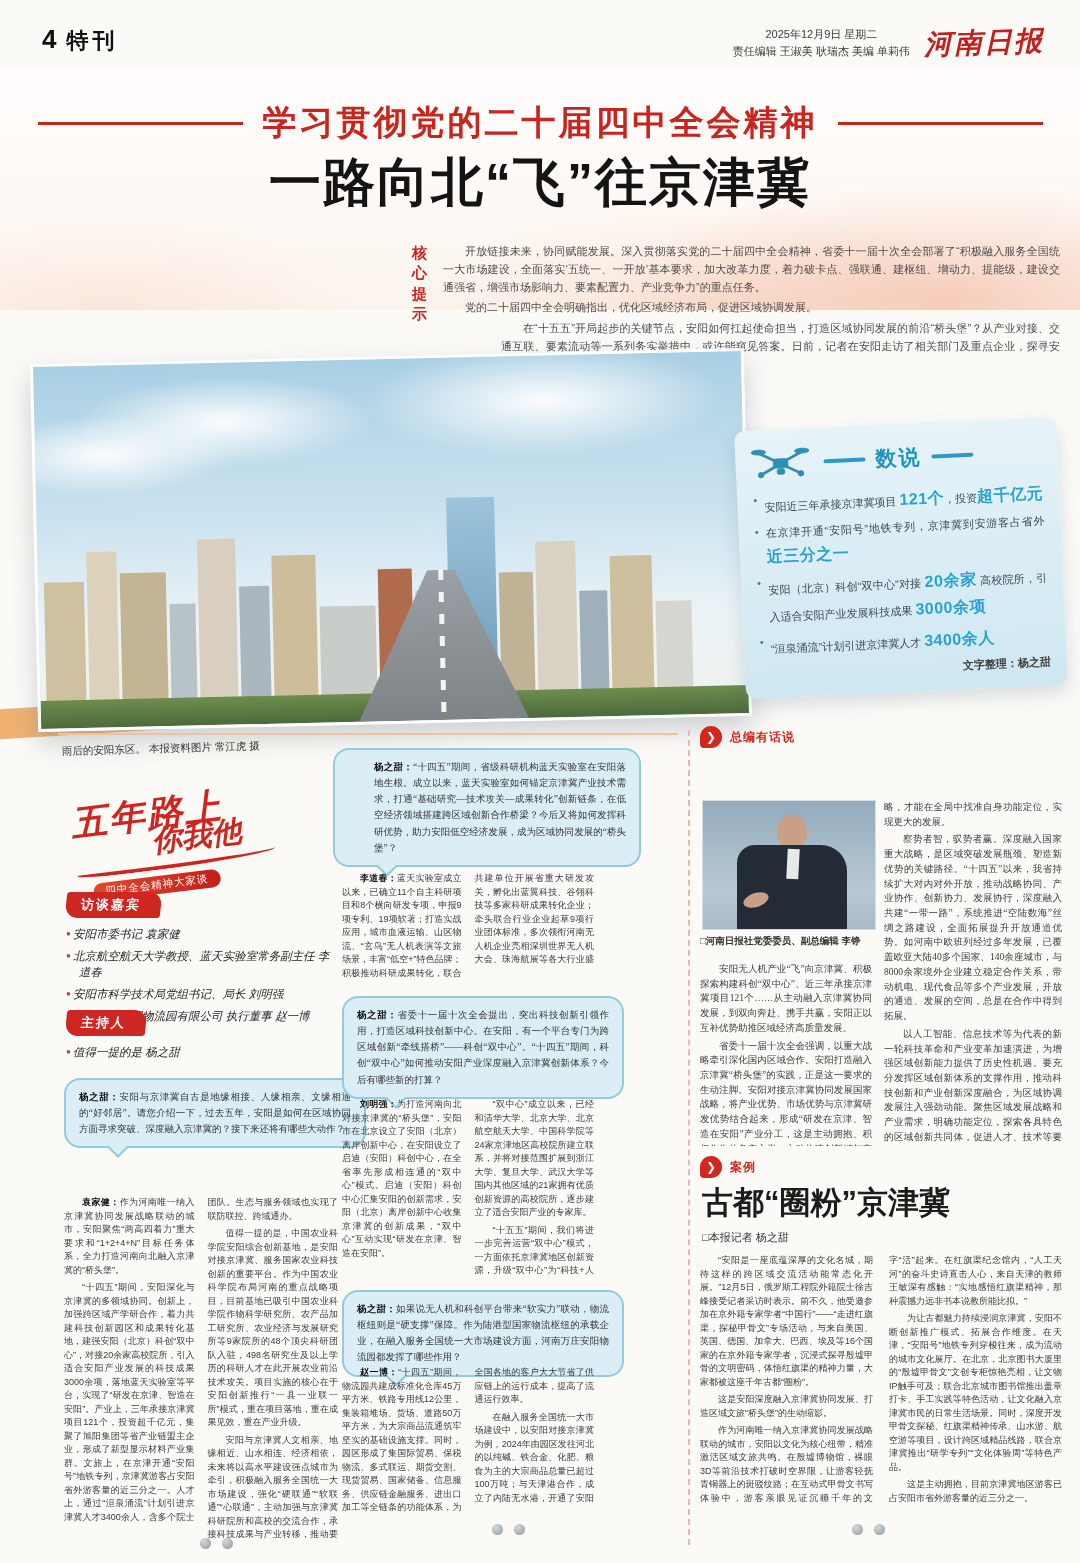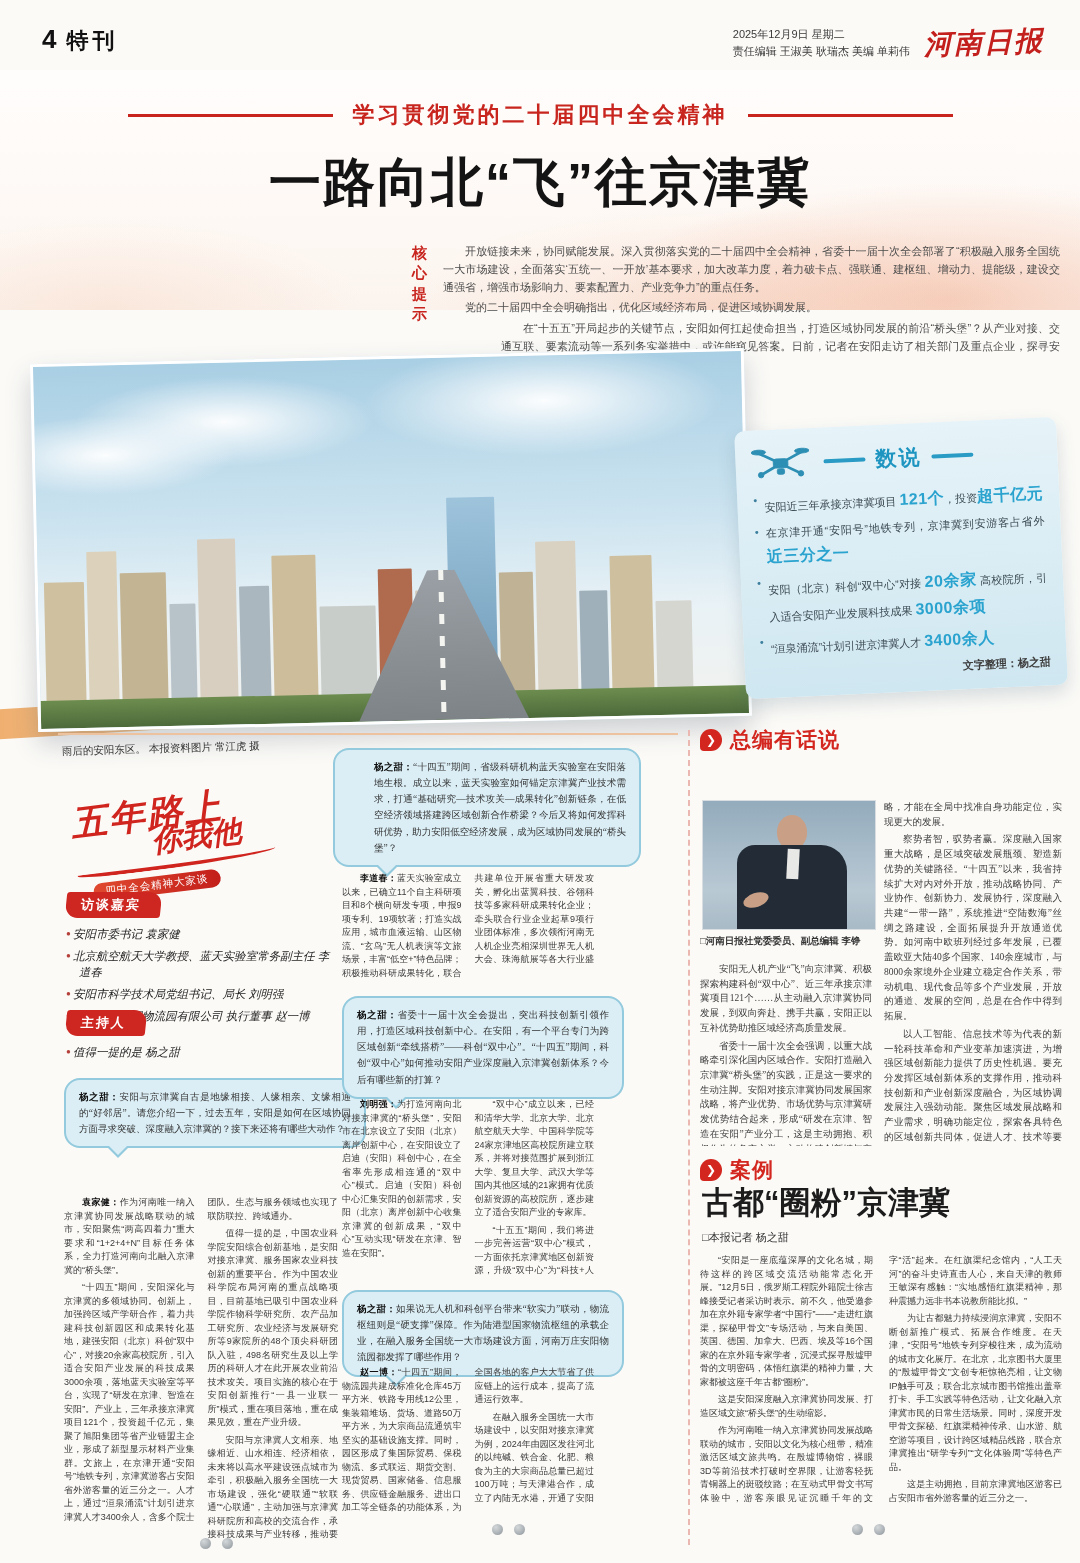--- a/index.html
+++ b/index.html
@@ -6,35 +6,35 @@
   #page{position:relative;width:1080px;height:1563px;margin:0 auto;background:#fbfaf7;overflow:hidden;
         font-family:"Liberation Sans","DejaVu Sans",sans-serif;color:#222;}
   [data-interactable]{cursor:default;}
 
   
   .masthead{position:absolute;top:24px;left:42px;right:36px;display:flex;justify-content:space-between;align-items:flex-start;z-index:30;}
   .page-no-wrap{display:flex;align-items:baseline;gap:10px;}
   .page-no{font-size:26px;font-weight:700;color:#111;}
   .section-name{font-size:22px;font-weight:900;letter-spacing:4px;color:#111;}
   .hdr-right{display:flex;align-items:center;gap:14px;}
-  .hdr-meta{text-align:left;font-size:11px;color:#3a3a3a;line-height:1.55;}
+  .hdr-meta{text-align:center;font-size:11px;color:#3a3a3a;line-height:1.55;}
   .paper-logo{color:#c3201d;font-size:28px;font-weight:900;font-style:italic;letter-spacing:2px;
               font-family:"Liberation Serif","DejaVu Serif",serif;transform:rotate(-2deg);}
 
   
   .banner-bg{position:absolute;top:70px;left:0;width:1080px;height:240px;z-index:1;
      background:
        radial-gradient(46% 70% at 88% 96%, rgba(238,146,108,.38), transparent 70%),
        radial-gradient(40% 60% at 66% 100%, rgba(244,186,158,.30), transparent 72%),
        radial-gradient(34% 55% at 10% 100%, rgba(246,196,170,.28), transparent 70%),
        linear-gradient(180deg,#fffdfc 0%,#fdf7f2 80%,#fbf4ee 100%);}
   .kicker-row{position:absolute;top:100px;left:0;width:1080px;display:flex;align-items:center;justify-content:center;gap:20px;z-index:5;}
   .kicker-line{width:205px;height:3px;background:#c8251f;}
   .kicker-line.l::after,.kicker-line.r::before{content:"";display:block;}
-  .kicker{color:#c8251f;font-size:22px;font-weight:900;letter-spacing:3px;}
+  .kicker{color:#c8251f;font-size:34px;font-weight:900;letter-spacing:3px;}
   .headline{position:absolute;top:148px;left:0;width:1080px;text-align:center;z-index:5;
             font-size:52px;font-weight:900;color:#141414;letter-spacing:2px;}
 
   
   .lede{position:absolute;left:412px;top:243px;width:648px;display:flex;gap:14px;z-index:6;}
   .lede-label{width:17px;color:#c8251f;font-weight:800;font-size:15px;line-height:1.35;word-break:break-all;}
   .lede-body{flex:1;}
   .lede-body p{margin:0 0 3px;font-size:11px;line-height:1.62;color:#4c4c4c;text-align:justify;text-indent:2em;}
   .lede-body p:nth-child(3){padding-left:58px;}
 
@@ -109,21 +109,21 @@
   .q2b{left:342px;top:996px;width:252px;}
   .q2a{left:342px;top:1098px;width:252px;height:184px;}
   .q3b{left:342px;top:1290px;width:252px;}
   .q3a{left:342px;top:1366px;width:252px;height:152px;}
 
   
   .vdivider{position:absolute;left:688px;top:730px;height:815px;border-left:2px dashed #eab8b1;z-index:11;}
   .sec-head{position:absolute;display:flex;align-items:center;gap:8px;z-index:12;}
   .arrow-ico{width:22px;height:22px;border-radius:50% 50% 50% 4px;background:#d3261f;color:#fff;font-size:12px;font-weight:900;
              display:flex;align-items:center;justify-content:center;}
-  .sec-label{color:#d3261f;font-size:21px;font-weight:800;letter-spacing:1px;}
+  .sec-label{color:#d3261f;font-size:12px;font-weight:800;letter-spacing:1px;}
   .ed-head{left:700px;top:726px;}
   .ed-title{position:absolute;left:702px;top:752px;width:360px;font-size:28px;font-weight:900;color:#1c1c1c;letter-spacing:1px;z-index:12;}
   .ed-photo{position:absolute;left:702px;top:800px;width:172px;height:128px;z-index:12;overflow:hidden;
             background:linear-gradient(180deg,#93abbc,#b9c9d4 70%,#a8bac6);border:1px solid #d8dde1;}
   .ed-photo .p-head{position:absolute;left:74px;top:14px;width:30px;height:34px;border-radius:50% 50% 46% 46%;background:#c9a085;}
   .ed-photo .p-body{position:absolute;left:34px;top:44px;width:110px;height:90px;border-radius:18px 26px 0 0;background:#222b36;}
   .ed-photo .p-shirt{position:absolute;left:84px;top:48px;width:12px;height:30px;background:#e8e8e6;transform:rotate(3deg);}
   .ed-photo .p-hand{position:absolute;left:40px;top:92px;width:26px;height:14px;border-radius:50%;background:#c9a085;transform:rotate(-18deg);}
   .ed-caption{position:absolute;left:700px;top:934px;width:180px;font-size:9.5px;color:#333;font-weight:600;z-index:12;line-height:1.4;}
   .serifcol{font-family:"Liberation Serif","DejaVu Serif",serif;font-size:9.5px;line-height:1.55;color:#3b3b3b;text-align:justify;overflow:hidden;position:absolute;z-index:12;}

